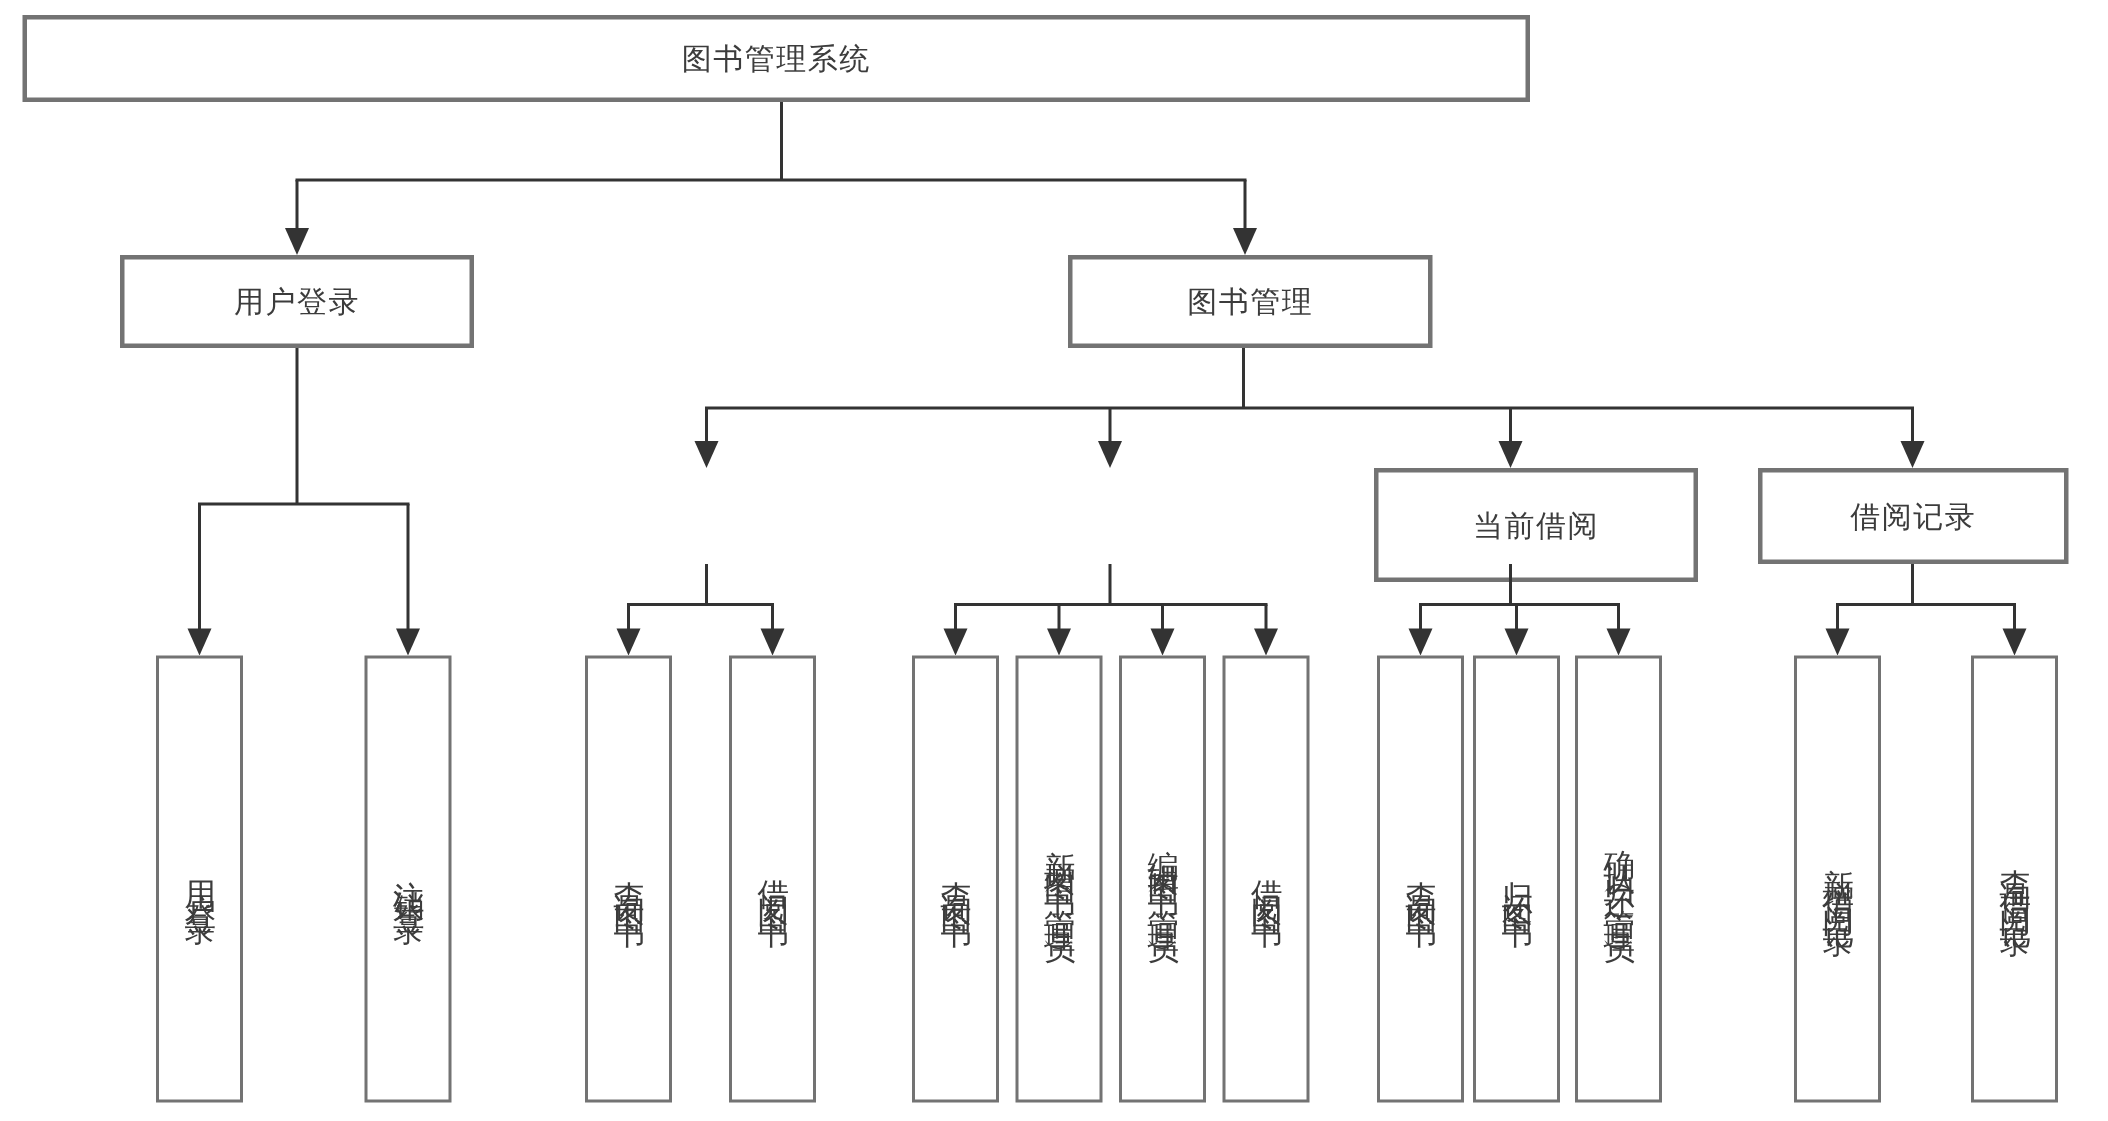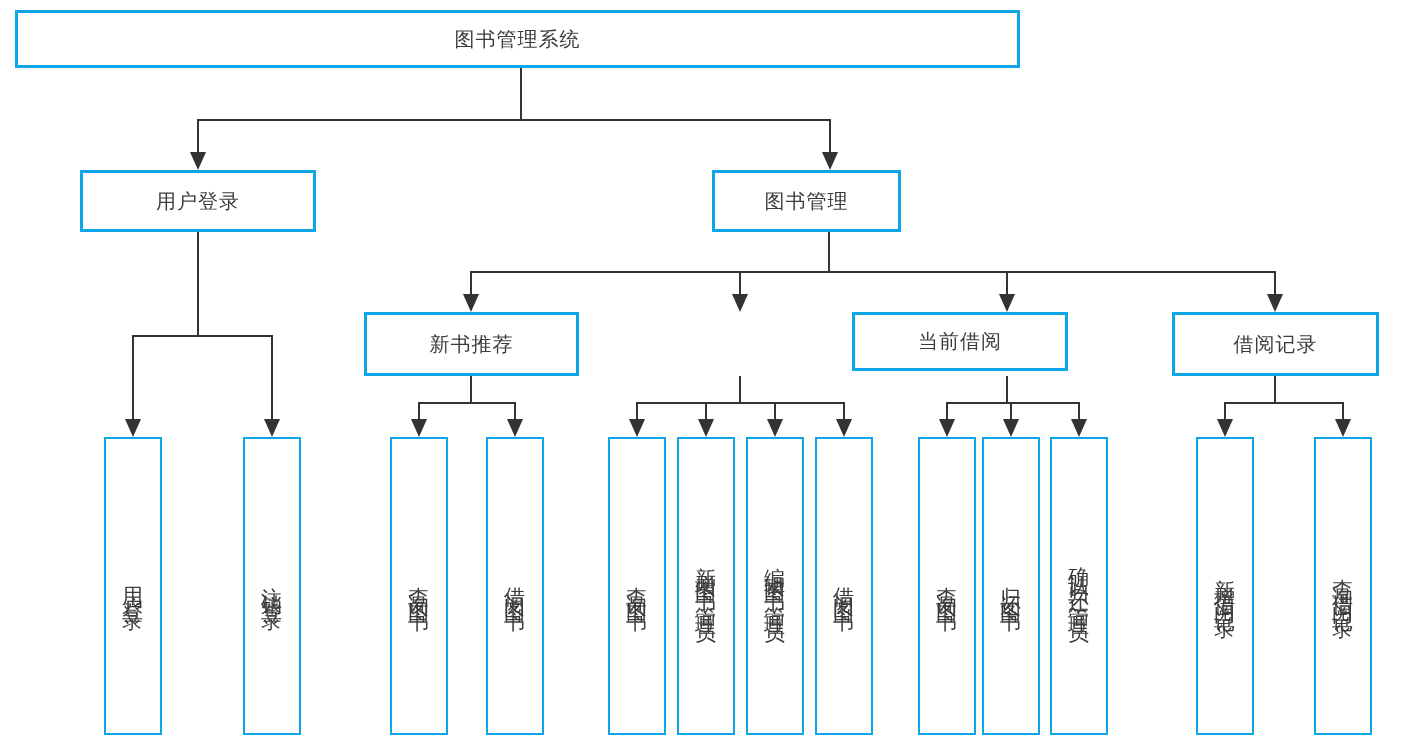--- a/index.html
+++ b/index.html
@@ -9,21 +9,21 @@
     height:747px;
     background:#ffffff;
     font-family:"Liberation Sans","DejaVu Sans",sans-serif;
     overflow:hidden;
   }
   
   .box{
     position:absolute;
     box-sizing:border-box;
     background:#ffffff;
-    border:3px solid #0ea5e9;
+    border:3px solid #737373;
     display:flex;
     align-items:center;
     justify-content:center;
     color:#3c3c3c;
   }
   .box.h{
     font-size:20px;
     letter-spacing:1px;
   }
   .box.v{
@@ -79,21 +79,21 @@
   <div class="vline" style="left:520px;top:68px;height:52px"></div>
   <div class="hline" style="left:197px;top:119px;width:634px"></div>
   <div class="vline" style="left:197px;top:120px;height:34px"></div>
   <div class="arrow" style="left:190px;top:152px"></div>
   <div class="vline" style="left:829px;top:120px;height:34px"></div>
   <div class="arrow" style="left:822px;top:152px"></div>
 
   <div class="box h" style="left:80px;top:170px;width:236px;height:62px">
     <span class="lbl">用户登录</span>
   </div>
-  <div class="box h" style="left:712px;top:170px;width:189px;height:62px">
+  <div class="box h" style="left:712px;top:170px;width:243px;height:62px">
     <span class="lbl">图书管理</span>
   </div>
 
   <div class="vline" style="left:197px;top:232px;height:104px"></div>
   <div class="hline" style="left:132px;top:335px;width:141px"></div>
   <div class="vline" style="left:132px;top:336px;height:85px"></div>
   <div class="arrow" style="left:125px;top:419px"></div>
   <div class="vline" style="left:271px;top:336px;height:85px"></div>
   <div class="arrow" style="left:264px;top:419px"></div>
 
@@ -101,24 +101,21 @@
   <div class="hline" style="left:470px;top:271px;width:806px"></div>
   <div class="vline" style="left:470px;top:272px;height:24px"></div>
   <div class="arrow" style="left:463px;top:294px"></div>
   <div class="vline" style="left:739px;top:272px;height:24px"></div>
   <div class="arrow" style="left:732px;top:294px"></div>
   <div class="vline" style="left:1006px;top:272px;height:24px"></div>
   <div class="arrow" style="left:999px;top:294px"></div>
   <div class="vline" style="left:1274px;top:272px;height:24px"></div>
   <div class="arrow" style="left:1267px;top:294px"></div>
 
-  <div class="box h" style="left:364px;top:312px;width:215px;height:64px">
-    <span class="lbl">新书推荐</span>
-  </div>
-  <div class="box h" style="left:852px;top:312px;width:216px;height:59px">
+  <div class="box h" style="left:916px;top:312px;width:216px;height:76px">
     <span class="lbl">当前借阅</span>
   </div>
   <div class="box h" style="left:1172px;top:312px;width:207px;height:64px">
     <span class="lbl">借阅记录</span>
   </div>
 
   <div class="vline" style="left:470px;top:376px;height:28px"></div>
   <div class="hline" style="left:418px;top:402px;width:98px"></div>
   <div class="vline" style="left:418px;top:403px;height:18px"></div>
   <div class="arrow" style="left:411px;top:419px"></div>

